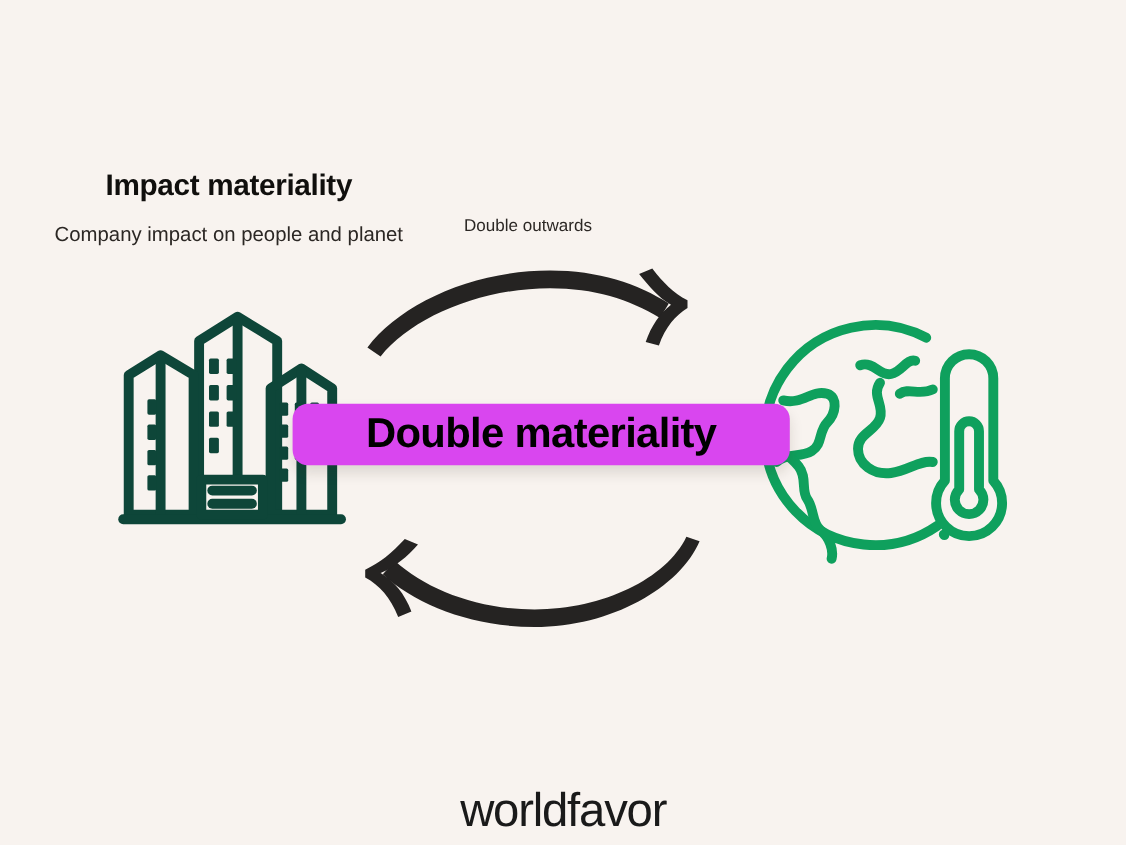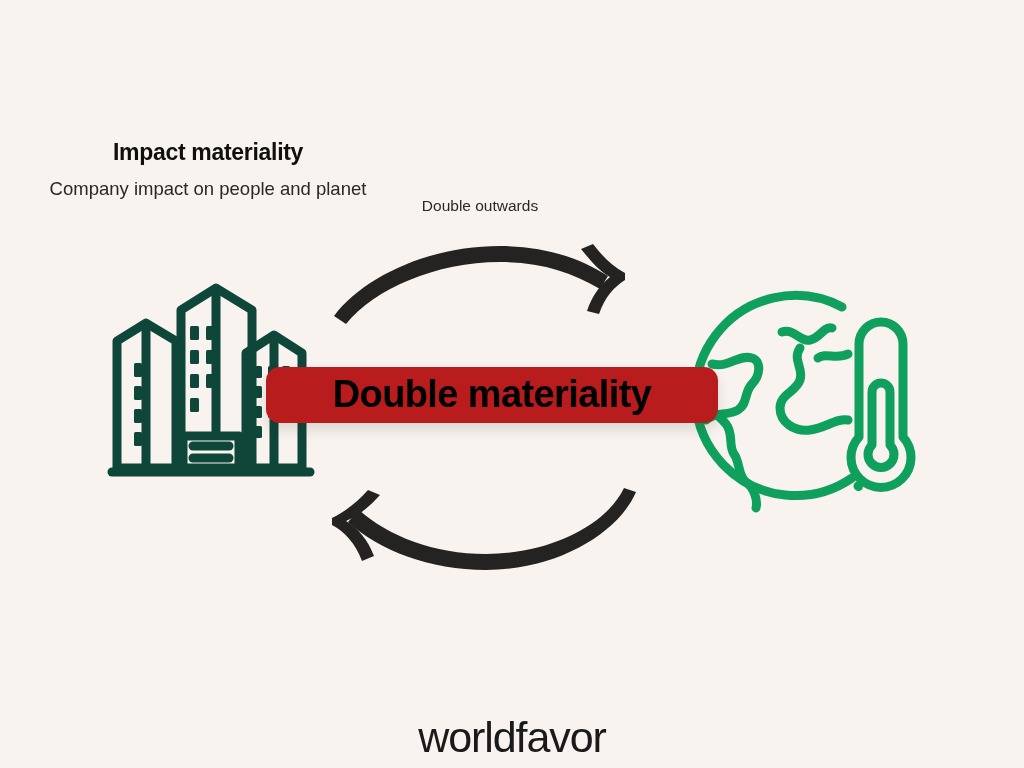--- a/index.html
+++ b/index.html
@@ -20,26 +20,26 @@
     width: 1024px;
     height: 768px;
   }
 
   
   .col-head {
     position: absolute;
     text-align: center;
   }
   .col-title {
-    font-size: 23px;
+    font-size: 27px;
     font-weight: bold;
     color: #100F0D;
     letter-spacing: -0.3px;
     line-height: 1.2;
-    margin: 3px;
+    margin: 16px;
     white-space: nowrap;
   }
   .col-sub {
     font-size: 18.5px;
     font-weight: 400;
     color: #2B2724;
     line-height: 1.42;
     margin: 9px 0 0 0;
   }
 
@@ -67,21 +67,21 @@
   #icon-building { position: absolute; left: 106px; top: 278px; }
   #icon-globe    { position: absolute; left: 676px; top: 288px; }
 
   
   #badge {
     position: absolute;
     left: 266px;
     top: 367px;
     width: 452px;
     height: 56px;
-    background: #b91c1c;
+    background: #d946ef;
     border-radius: 14px;
     box-shadow: 0 7px 13px rgba(40, 30, 15, 0.13);
     display: flex;
     align-items: center;
     justify-content: center;
   }
   #badge-text {
     font-size: 38px;
     font-weight: bold;
     color: #000000;

